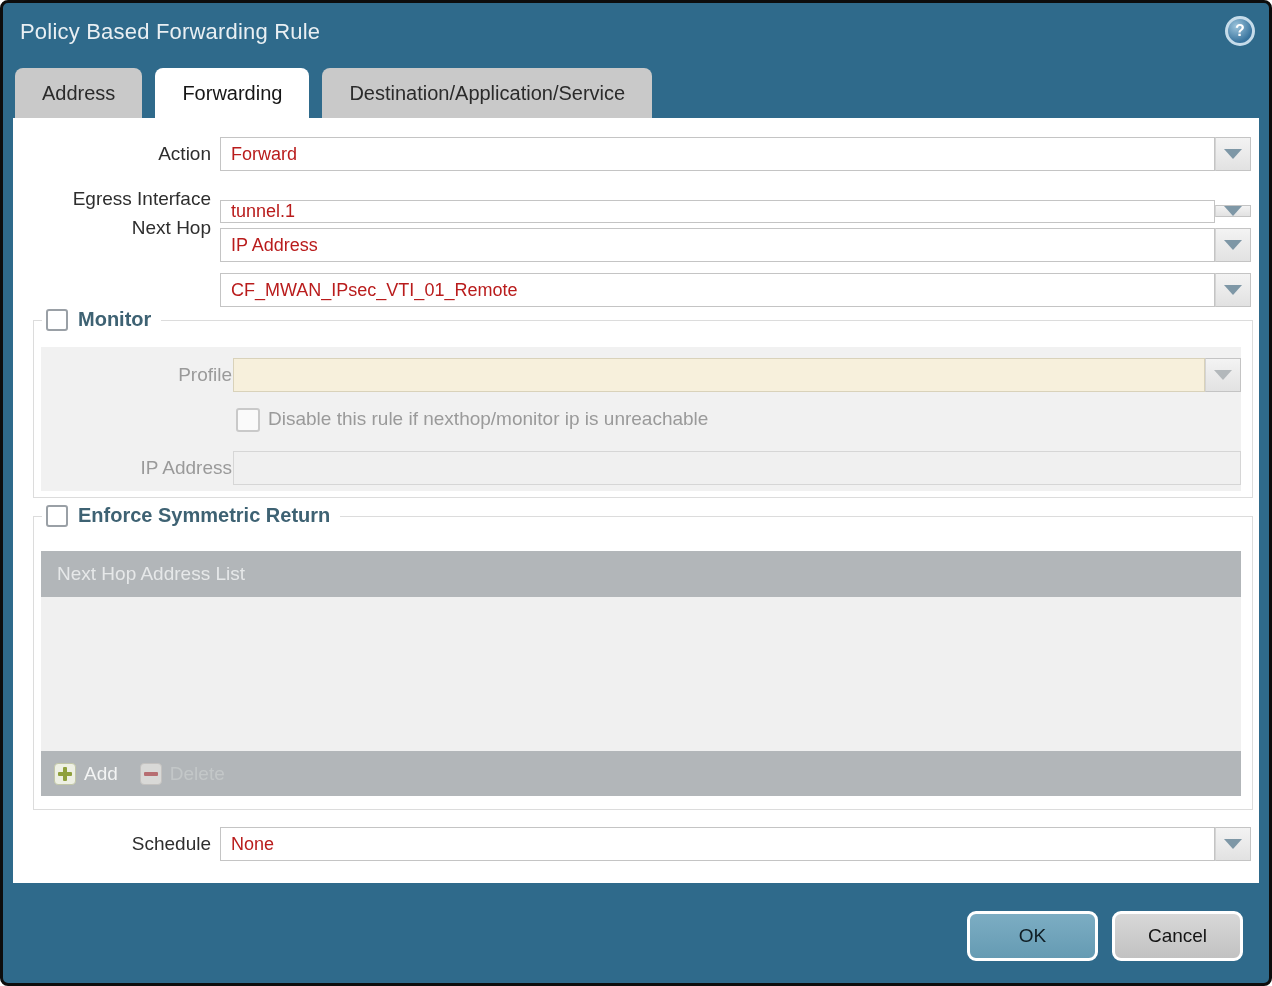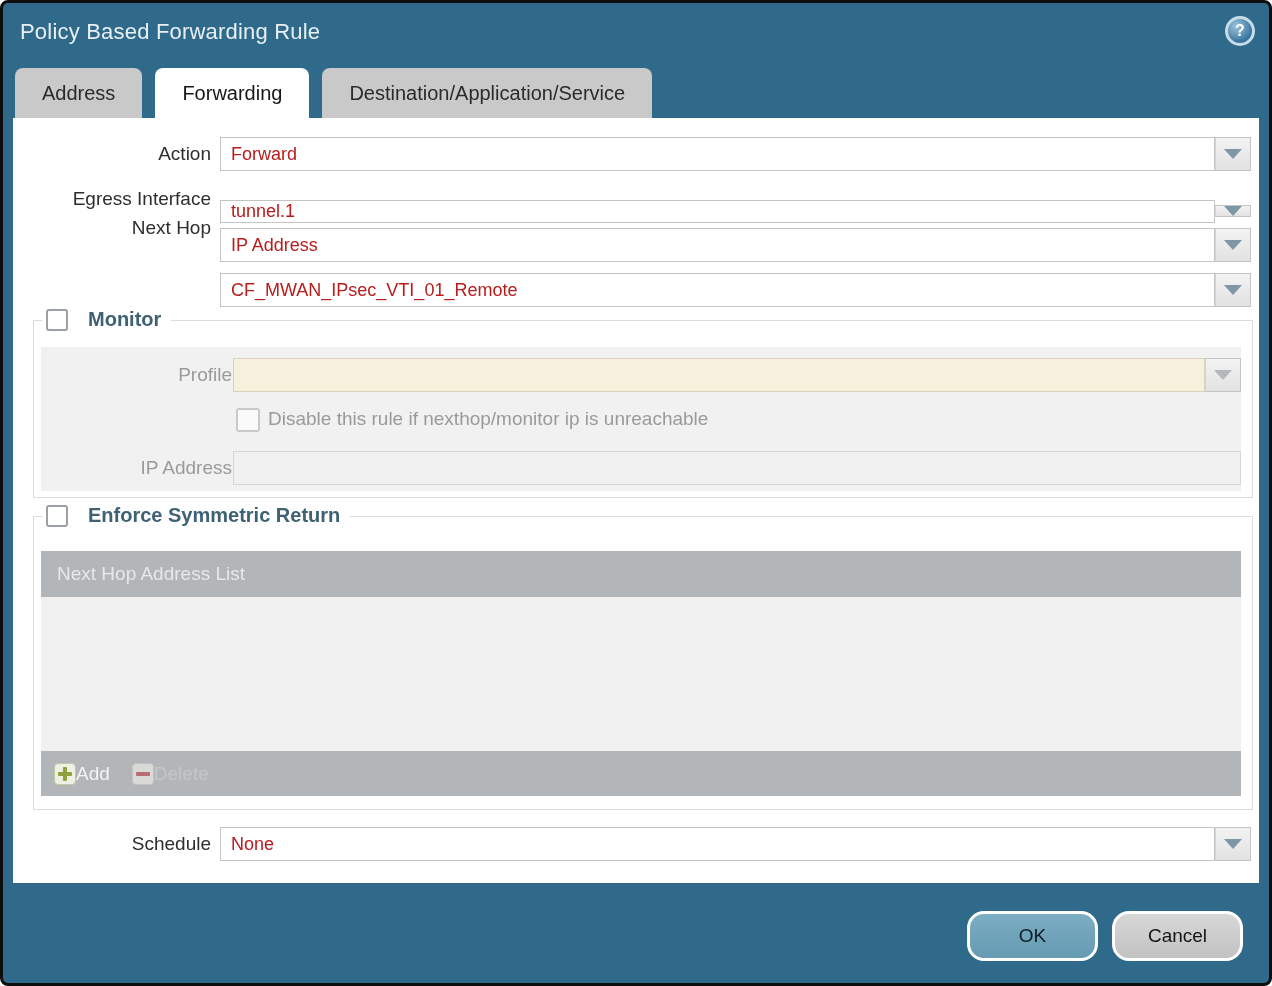--- a/index.html
+++ b/index.html
@@ -30,47 +30,47 @@
   .ddbtn{width:36px;border:1px solid #c4c4c4;border-left:1px solid #d4d4d4;
          background:linear-gradient(#f3f3f3,#e2e2e2);display:flex;align-items:center;justify-content:center;
          box-sizing:border-box;cursor:pointer;}
   .arrow{width:0;height:0;border-left:9px solid transparent;border-right:9px solid transparent;
          border-top:10px solid #7e97a6;}
   .arrow.dis{border-top-color:#b3b8bb;}
 
   
   .fset{position:absolute;left:20px;width:1220px;border:1px solid #dcdcdc;box-sizing:border-box;background:#fff;}
   .legend{position:absolute;top:-13px;left:8px;background:#ffffff;padding:0 10px 0 4px;
-          display:flex;align-items:center;gap:20px;}
+          display:flex;align-items:center;gap:10px;}
   .legend .cb{width:18px;height:18px;border:2px solid #9aa0a6;border-radius:3px;background:#fff;cursor:pointer;}
   .legend .ltext{font-size:20px;font-weight:bold;color:#3e6273;}
   .panel{position:absolute;background:#f1f1f1;}
   .dlabel{position:absolute;width:198px;text-align:right;height:34px;line-height:34px;font-size:19px;color:#9a9a9a;}
 
   .chk-dis{position:absolute;width:20px;height:20px;border:2px solid #c9c9c9;border-radius:3px;background:#fafafa;}
   .chk-text{position:absolute;font-size:19px;color:#9a9a9a;line-height:24px;}
 
   
   .tbl{position:absolute;left:7px;width:1200px;}
   .tbl-h{height:46px;background:#b2b6b9;color:#e6e8e9;font-size:19px;line-height:46px;padding-left:16px;box-sizing:border-box;}
   .tbl-b{height:154px;background:#f0f0f0;}
   .tbl-f{height:45px;background:#b2b6b9;display:flex;align-items:center;gap:22px;padding-left:13px;}
-  .tbtn{display:flex;align-items:center;cursor:pointer;}
+  .tbtn{display:flex;align-items:center;gap:8px;cursor:pointer;}
   .sqicon{width:20px;height:20px;border-radius:4px;position:relative;}
   .sqicon.add{background:#eef0e4;border:1px solid #c2c7a8;}
   .sqicon.del{background:#d9d9d7;border:1px solid #c4c2c0;}
   .sqicon .h{position:absolute;left:3px;right:3px;top:8px;height:4px;border-radius:1px;}
   .sqicon .v{position:absolute;top:3px;bottom:3px;left:8px;width:4px;border-radius:1px;}
   .add .h,.add .v{background:#8fa03c;}
   .del .h{background:#b76e72;}
   .tbtn .add-label{color:#f3f4f4;font-size:19px;}
   .tbtn .del-label{color:#c3c7c8;font-size:19px;}
 
   
-  .btn{position:absolute;height:50px;width:131px;border:3px solid #ffffff;border-radius:17px;
+  .btn{position:absolute;height:50px;width:131px;border:3px solid #ffffff;border-radius:9px;
        font-size:19px;display:flex;align-items:center;justify-content:center;box-sizing:border-box;cursor:pointer;
        font-family:"Liberation Sans",sans-serif;}
   .btn.ok{background:linear-gradient(#7cadc3,#659bb3);color:#0e1c23;}
   .btn.cancel{background:linear-gradient(#d8d8d8,#c2c2c2);color:#141414;}
 </style>
 </head>
 <body>
 
 <div class="dialog">
 

